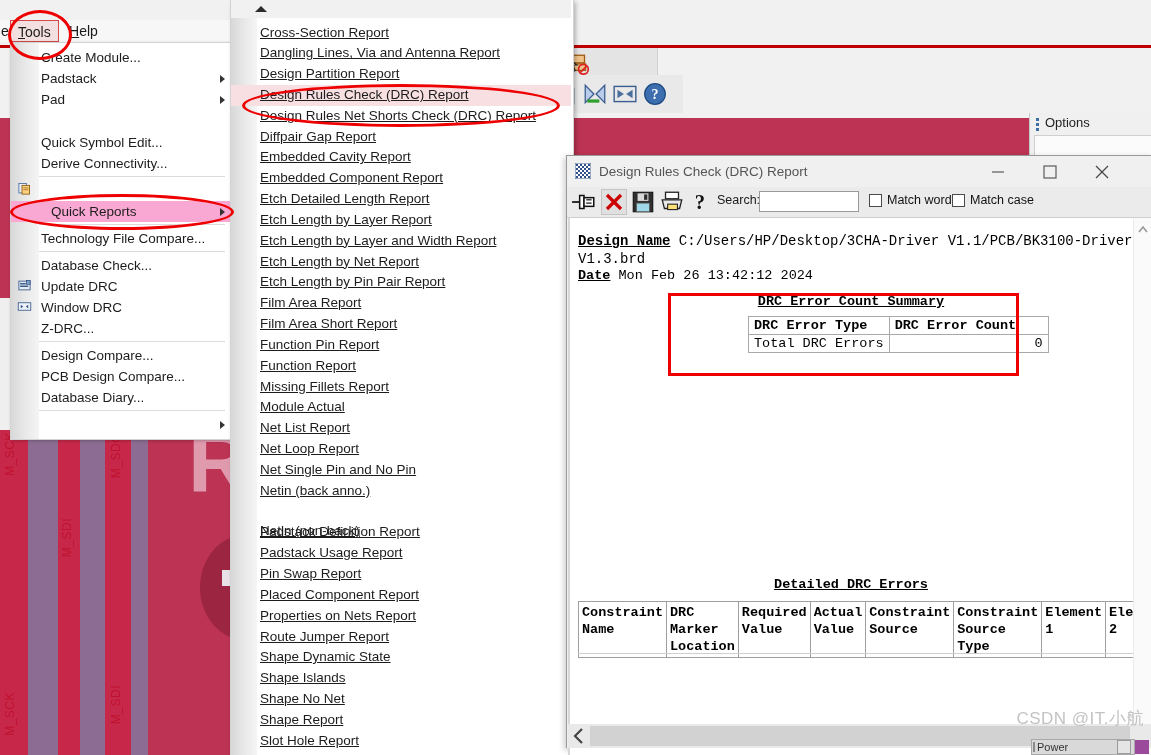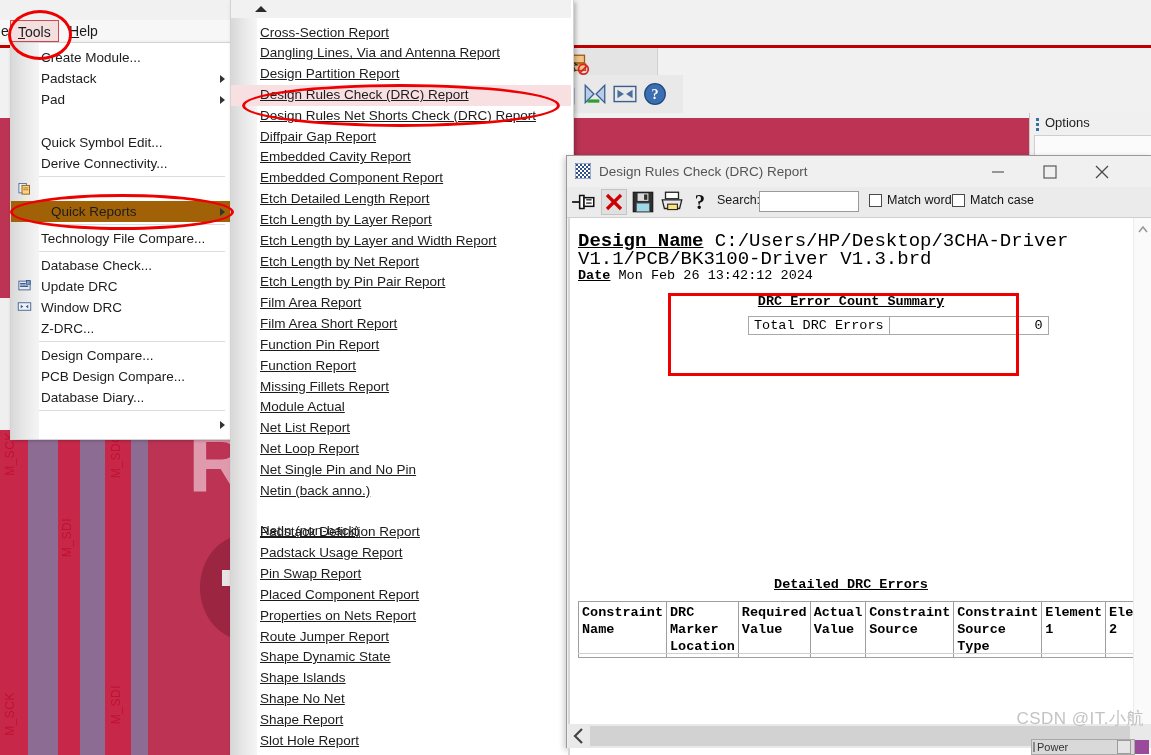--- a/index.html
+++ b/index.html
@@ -87,21 +87,21 @@
   }
   #tools-gutter{
     position:absolute;left:0;top:0;width:28px;height:100%;
     background:linear-gradient(to right,#d8d8d8 0%,#eaeaea 55%,#f4f4f4 100%);
   }
   .m-item{
     position:absolute;left:0;width:222px;height:21px;line-height:21px;
     font-size:13.5px;color:#1c1c1c;
     padding-left:30px;box-sizing:border-box;white-space:nowrap;
   }
-  .m-item.sel{background:#a16207;padding-left:40px;}
+  .m-item.sel{background:#f9a8d4;padding-left:40px;}
   .m-sep{position:absolute;left:28px;width:186px;height:1px;background:#dcdcdc;}
   .m-arrow{
     position:absolute;right:8px;top:7px;width:0;height:0;
     border-top:4px solid transparent;border-bottom:4px solid transparent;
     border-left:5px solid #333;
   }
   .m-ico{position:absolute;left:5px;top:3px;width:17px;height:15px;}
 
   
   #sub-menu{
@@ -164,21 +164,21 @@
   #cbx-word{left:302px;} #cbx-case{left:385px;}
 
   #drc-body{
     position:absolute;left:1px;top:62px;width:566px;height:666px;
     background:#ffffff;
     overflow:hidden;
   }
   #drc-body-border{position:absolute;left:1px;top:62px;width:583px;height:668px;border-left:2px solid #d7d7d7;box-sizing:border-box;pointer-events:none;}
 
   .mono{font-family:"Liberation Mono", monospace;}
-  #rpt-line1{position:absolute;left:10px;top:14px;width:556px;font-size:19px;line-height:18px;color:#000;}
+  #rpt-line1{position:absolute;left:10px;top:14px;width:556px;font-size:14px;line-height:18px;color:#000;}
   #rpt-line1 .lbl{text-decoration:underline;font-weight:bold;}
   #rpt-line2{position:absolute;left:10px;top:50px;font-size:13.5px;color:#000;}
   #rpt-line2 .lbl{text-decoration:underline;font-weight:bold;}
 
   #summary-title{
     position:absolute;left:0;top:76px;width:566px;text-align:center;
     font-size:13.5px;font-weight:bold;color:#000;text-decoration:underline;
   }
   #summary-table{
     position:absolute;left:180px;top:98px;border-collapse:collapse;
@@ -549,20 +549,24 @@
     </div>
     <div id="rpt-line2" class="mono">
       <span class="lbl">Date</span>
       <span>Mon Feb 26 13:42:12 2024</span>
     </div>
 
     <div id="summary-title" class="mono">DRC Error Count Summary</div>
 
     <table id="summary-table" class="mono">
       <tbody>
+          <tr>
+        <td class="hdr">DRC Error Type</td>
+        <td class="hdr">DRC Error Count</td>
+      </tr>
       <tr>
         <td>Total DRC Errors</td>
         <td class="num">0</td>
       </tr>
     </tbody>
       </table>
 
     <div id="detail-title" class="mono">Detailed DRC Errors</div>
 
     <table id="detail-table" class="mono">

